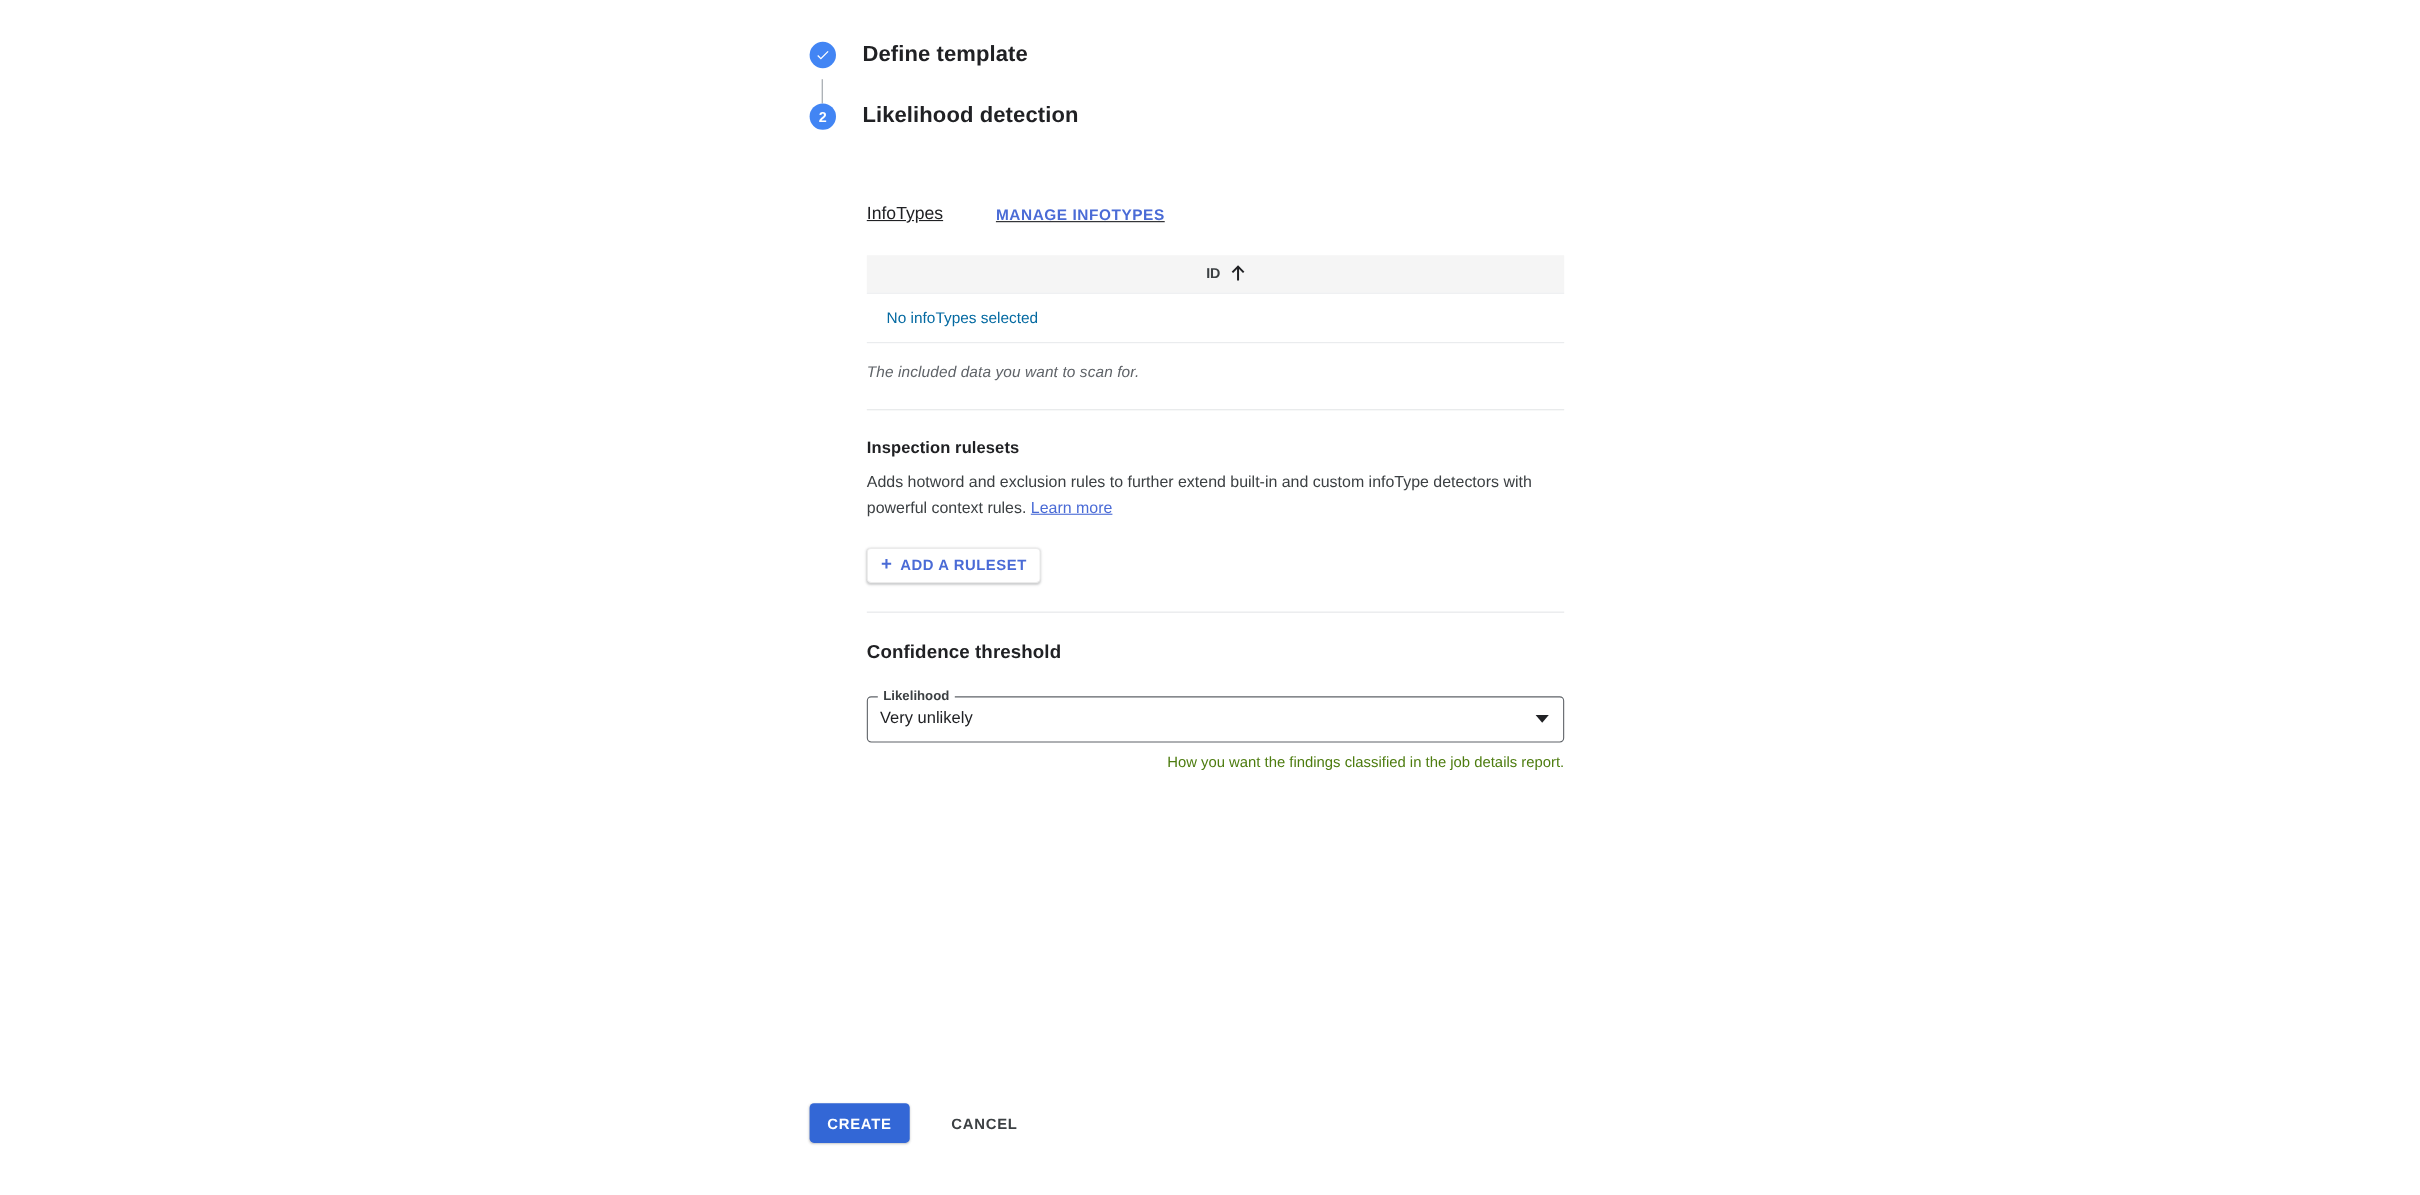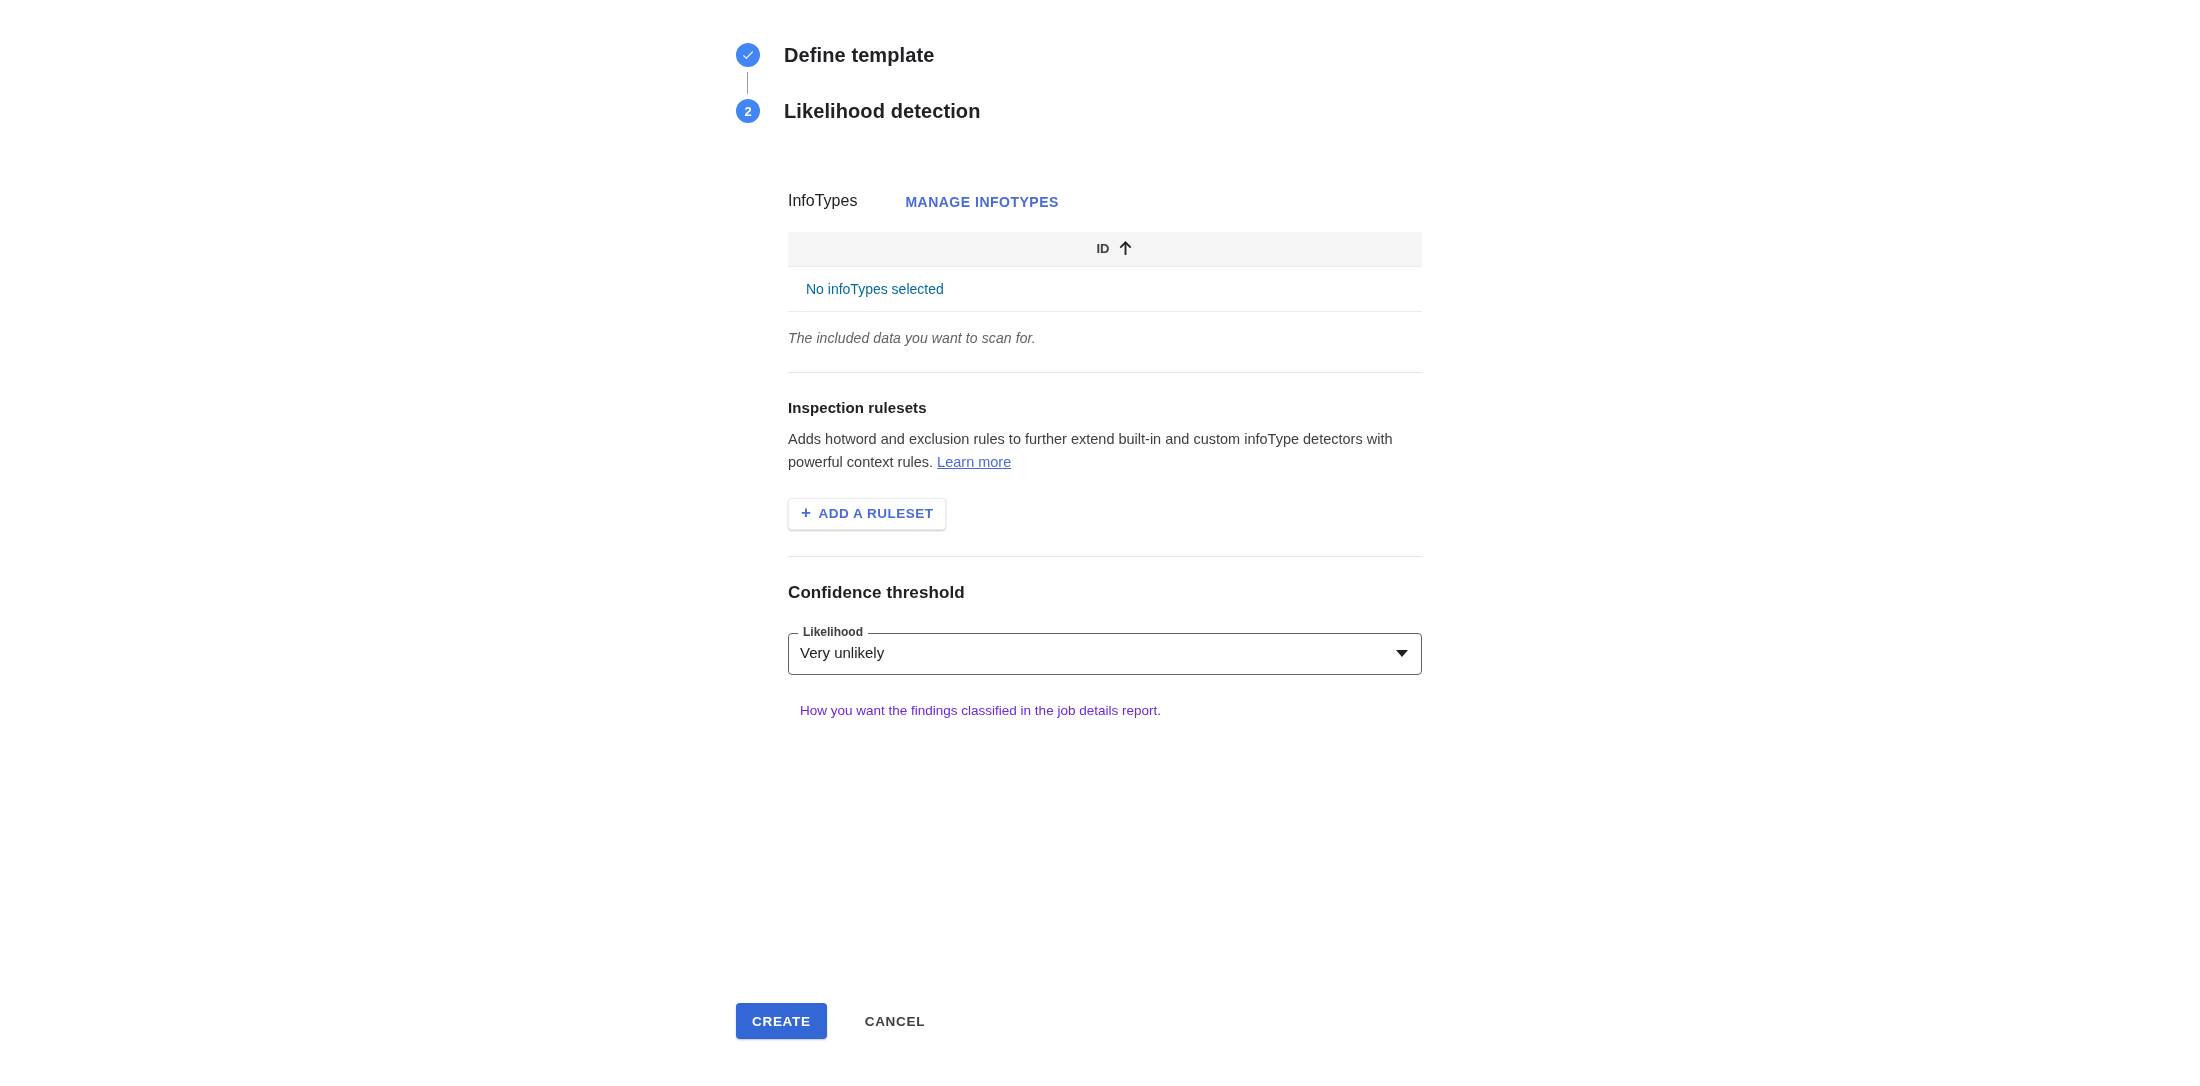--- a/index.html
+++ b/index.html
@@ -28,21 +28,20 @@
   
   .stepper {
     position: absolute;
     left: 736px;
     top: 38px;
     width: 700px;
   }
 
   .step-row {
     display: flex;
-    align-items: center;
     height: 34px;
   }
 
   .step-marker {
     width: 24px;
     height: 24px;
     border-radius: 50%;
     background: #4285f4;
     color: #ffffff;
     font-size: 13px;
@@ -74,22 +73,23 @@
   
   .section-body {
     position: absolute;
     left: 788px;
     top: 180px;
     width: 634px;
   }
 
   .infotypes-header {
     display: flex;
-    align-items: flex-end;
+    align-items: center;
     height: 30px;
+    text-decoration: underline;
   }
   .manage-link {
     margin-left: 48px;
     font-size: 14px;
     font-weight: 700;
     letter-spacing: 0.5px;
     color: #4a6bd6;
     text-decoration: none;
     cursor: pointer;
   }
@@ -241,24 +241,25 @@
     right: 14px;
     top: 17px;
     width: 0;
     height: 0;
     border-left: 6px solid transparent;
     border-right: 6px solid transparent;
     border-top: 7px solid #202124;
     cursor: pointer;
   }
   .select-hint {
-    margin-top: 28px;
+    margin-top: 10px;
     margin-left: 12px;
     font-size: 13.5px;
-    color: #6d28d9;
+    color: #4d7c0f;
+    text-align: right;
   }
 
   
   .actions {
     position: absolute;
     left: 736px;
     top: 1003px;
     display: flex;
     align-items: center;
   }

